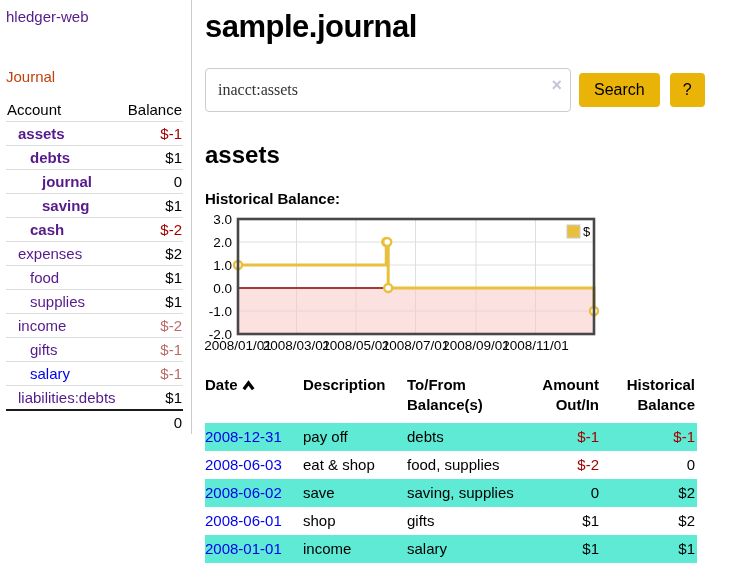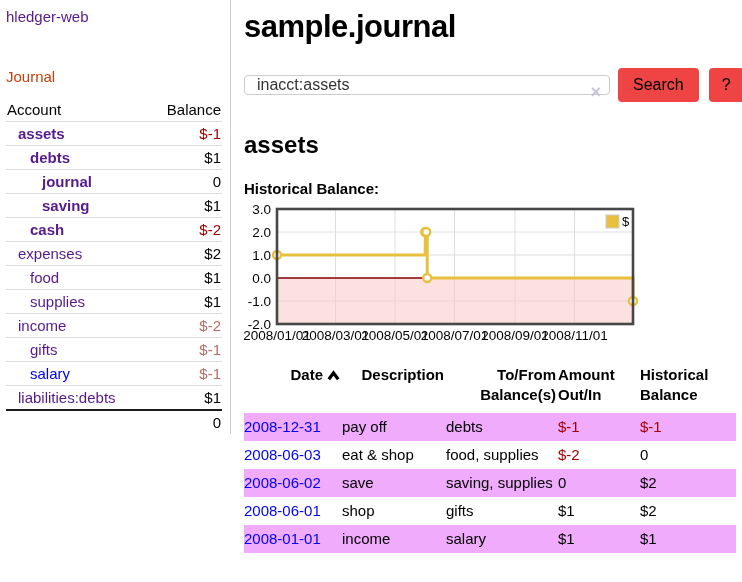--- a/index.html
+++ b/index.html
@@ -10,21 +10,21 @@
     color: #000;
     width: 742px;
     height: 582px;
     overflow: hidden;
   }
   a { text-decoration: none; cursor: pointer; }
   .layout { display: flex; align-items: flex-start; }
 
   
   .sidebar {
-    width: 231px;
+    width: 192px;
     min-height: 433px;
     border-right: 1px solid #ccc;
     padding: 8px 8px 0 6px;
     flex: none;
   }
   .app-title { color: #551a8b; display: inline-block; }
   .nav-journal { color: #c2410c; display: inline-block; margin-top: 43px; }
   .acct-table { width: 100%; border-collapse: collapse; margin-top: 13px; }
   .acct-table td, .acct-table th { padding: 3px 1px; font-weight: normal; text-align: left; }
   .acct-table .bal { text-align: right; white-space: nowrap; }
@@ -38,50 +38,50 @@
   .bluelink { color: #0000ee; }
   .neg-strong { color: #a40000; }
   .neg-soft { color: #bb6a6a; }
 
   
   .main { flex: 1; padding: 6px 5px 0 13px; }
   h1.page-title { font-size: 31px; font-weight: bold; margin-top: 3px; letter-spacing: -0.5px; }
   .search-row { display: flex; align-items: center; margin-top: 23px; }
   .search-wrap { position: relative; width: 366px; }
   .search-input {
-    width: 100%; height: 20px; border: 1px solid #ccc; border-radius: 4px;
+    width: 100%; height: 44px; border: 1px solid #ccc; border-radius: 4px;
     font-size: 16px; color: #333; padding: 0 10px 0 12px;
-    font-family: Liberation Sans, sans-serif; outline: none;
+    font-family: Liberation Serif, serif; outline: none;
   }
   .clear-x {
     position: absolute; right: 9px; top: 7px; color: #c9c3da; font-size: 18px;
     font-weight: bold; line-height: 20px; cursor: pointer;
   }
   .btn {
-    background: #ef4444; border: none; border-radius: 4px; color: #000;
+    background: #eab308; border: none; border-radius: 4px; color: #000;
     font-size: 16px; font-family: "Liberation Sans", sans-serif;
     padding: 8px 15px; margin-left: 8px; cursor: pointer;
   }
   .btn-help { padding: 8px 13px; margin-left: 10px; }
   h2.section-title { font-size: 24px; font-weight: bold; margin-top: 29px; }
   .chart-label { font-weight: bold; margin-top: 21px; font-size: 15px; }
   .chart-wrap { margin-top: 7px; }
   .chart-wrap svg { overflow: visible; display: block; }
 
   
   .reg-table { border-collapse: collapse; table-layout: fixed; margin-top: 15px; width: 492px; }
   .reg-table col.c-date { width: 98px; }
   .reg-table col.c-desc { width: 104px; }
   .reg-table col.c-acct { width: 112px; }
   .reg-table col.c-amt  { width: 82px; }
   .reg-table col.c-bal  { width: 96px; }
-  .reg-table th { text-align: right; vertical-align: top; font-weight: bold; padding: 2px 2px 8px 0; line-height: 20px; }
-  .reg-table th.r, .reg-table td.r { text-align: left; padding-right: 2px; }
+  .reg-table th { text-align: left; vertical-align: top; font-weight: bold; padding: 2px 2px 8px 0; line-height: 20px; }
+  .reg-table th.r, .reg-table td.r { text-align: right; padding-right: 2px; }
   .reg-table td { padding: 4px 2px 4px 0; vertical-align: top; line-height: 20px; }
-  .reg-table tr.striped { background: #f0abfc; }
+  .reg-table tr.striped { background: #5eead4; }
   .date-link { color: #0000ee; white-space: nowrap; }
   .sort-caret { display: inline-block; vertical-align: -1px; margin-left: 4px; }
 </style>
 </head>
 <body>
 
 <div class="layout">
 
   <div class="sidebar">
     <a class="app-title">hledger-web</a>

